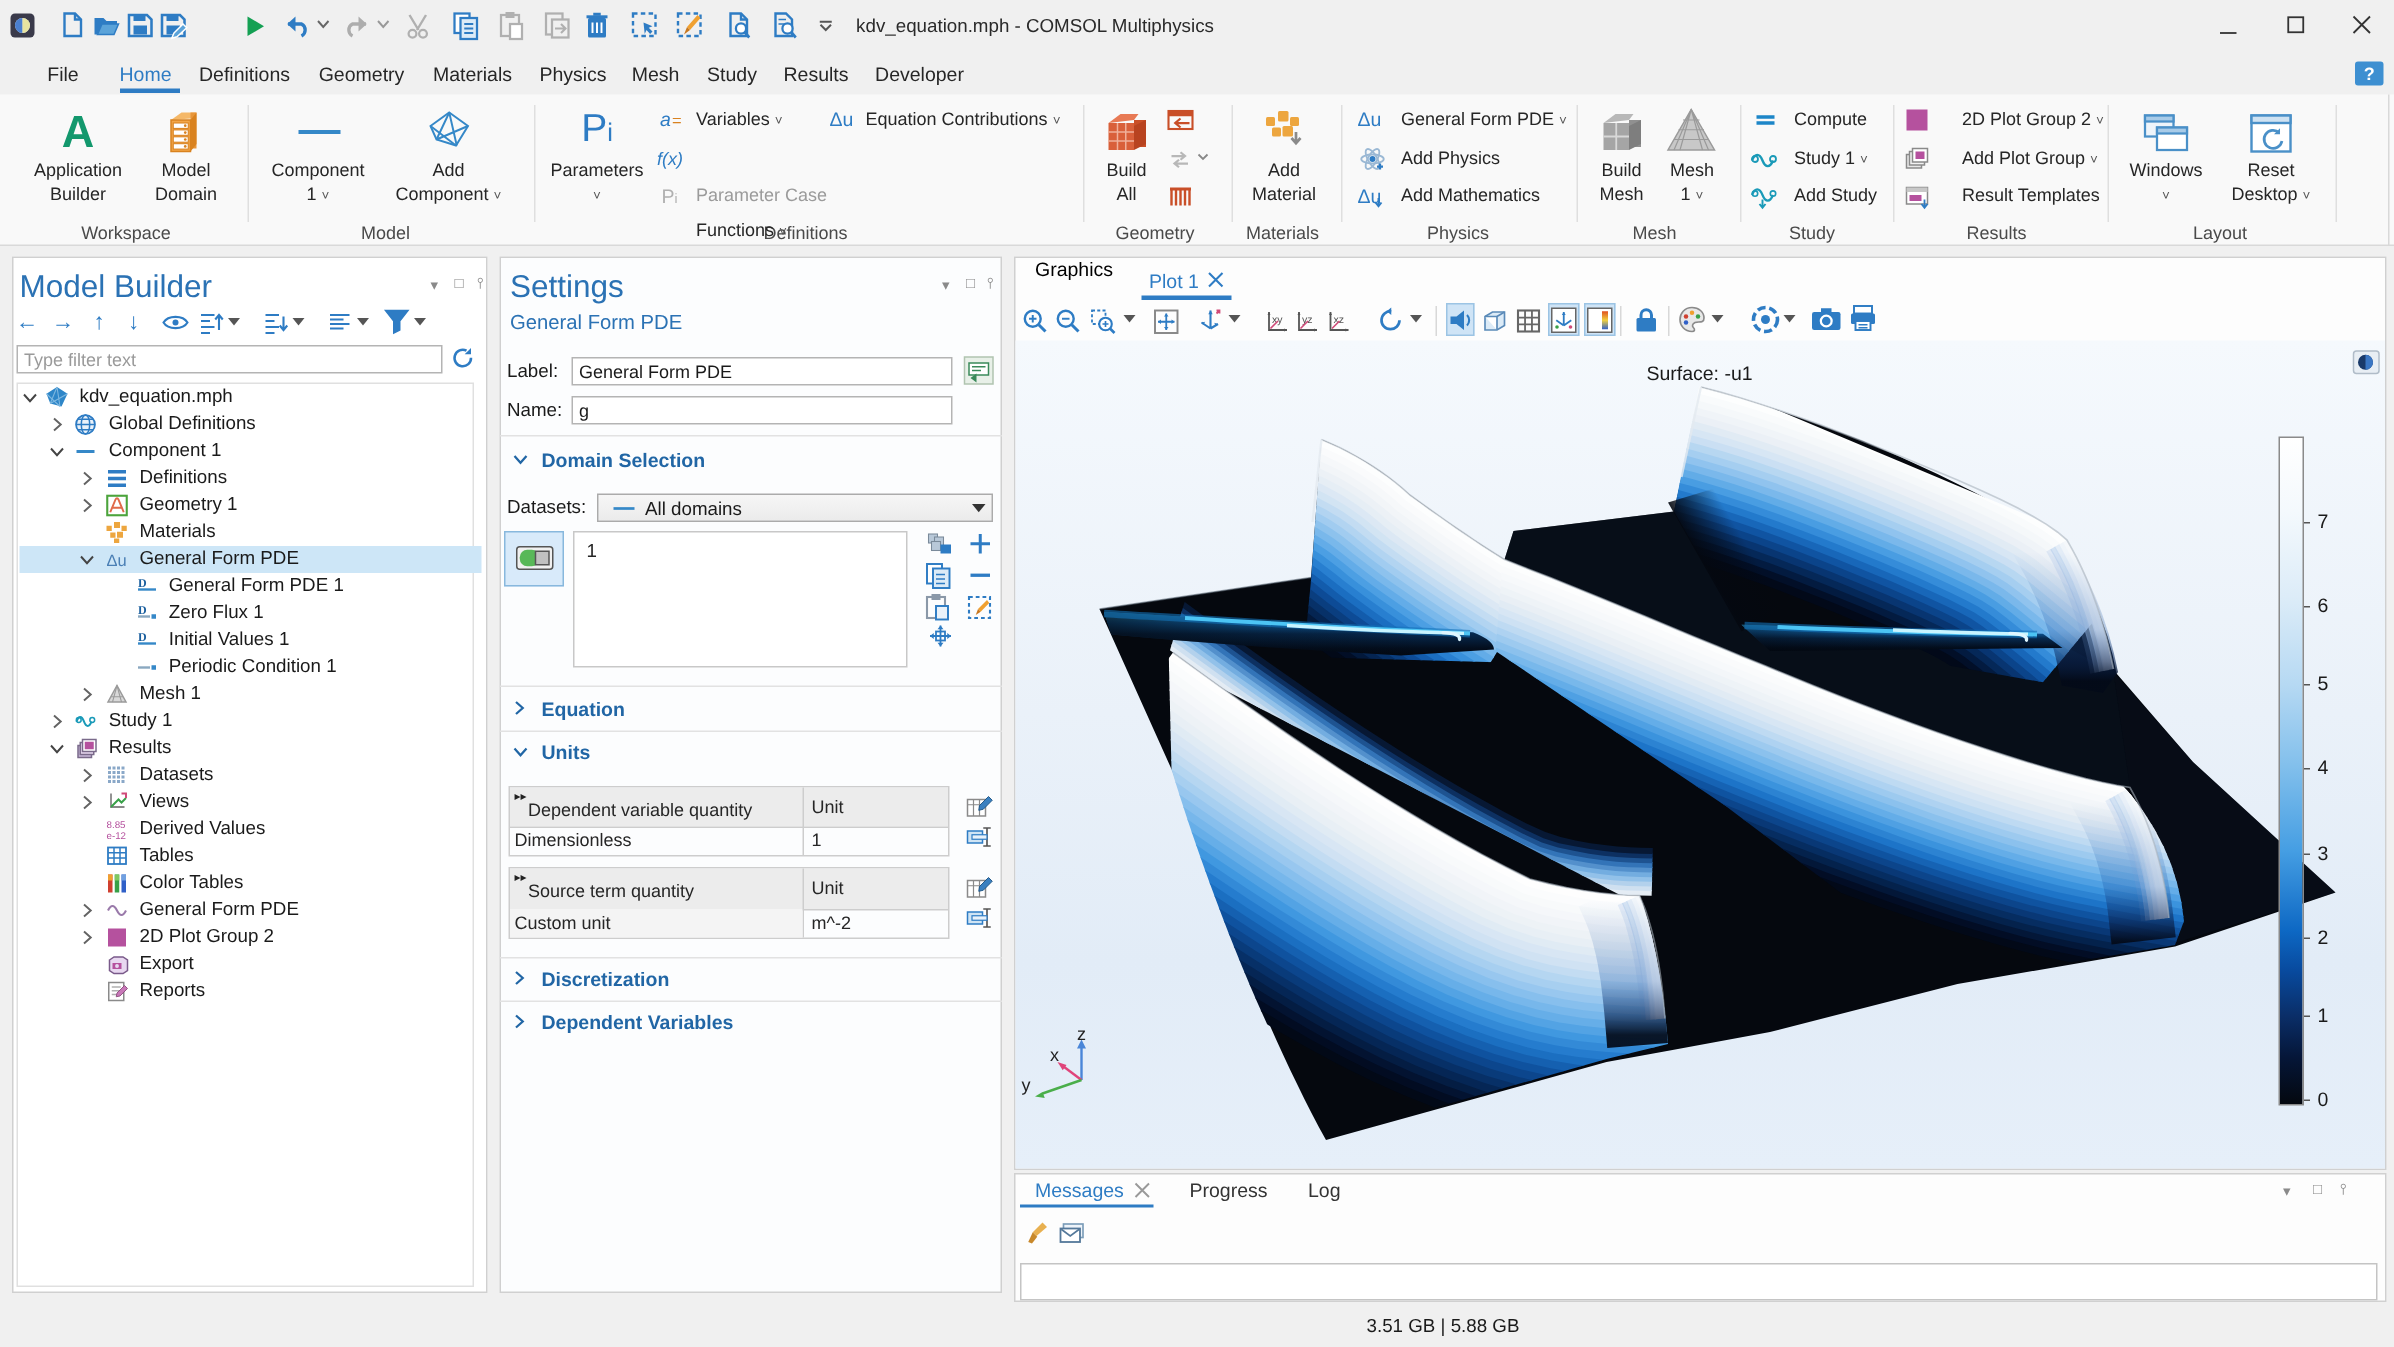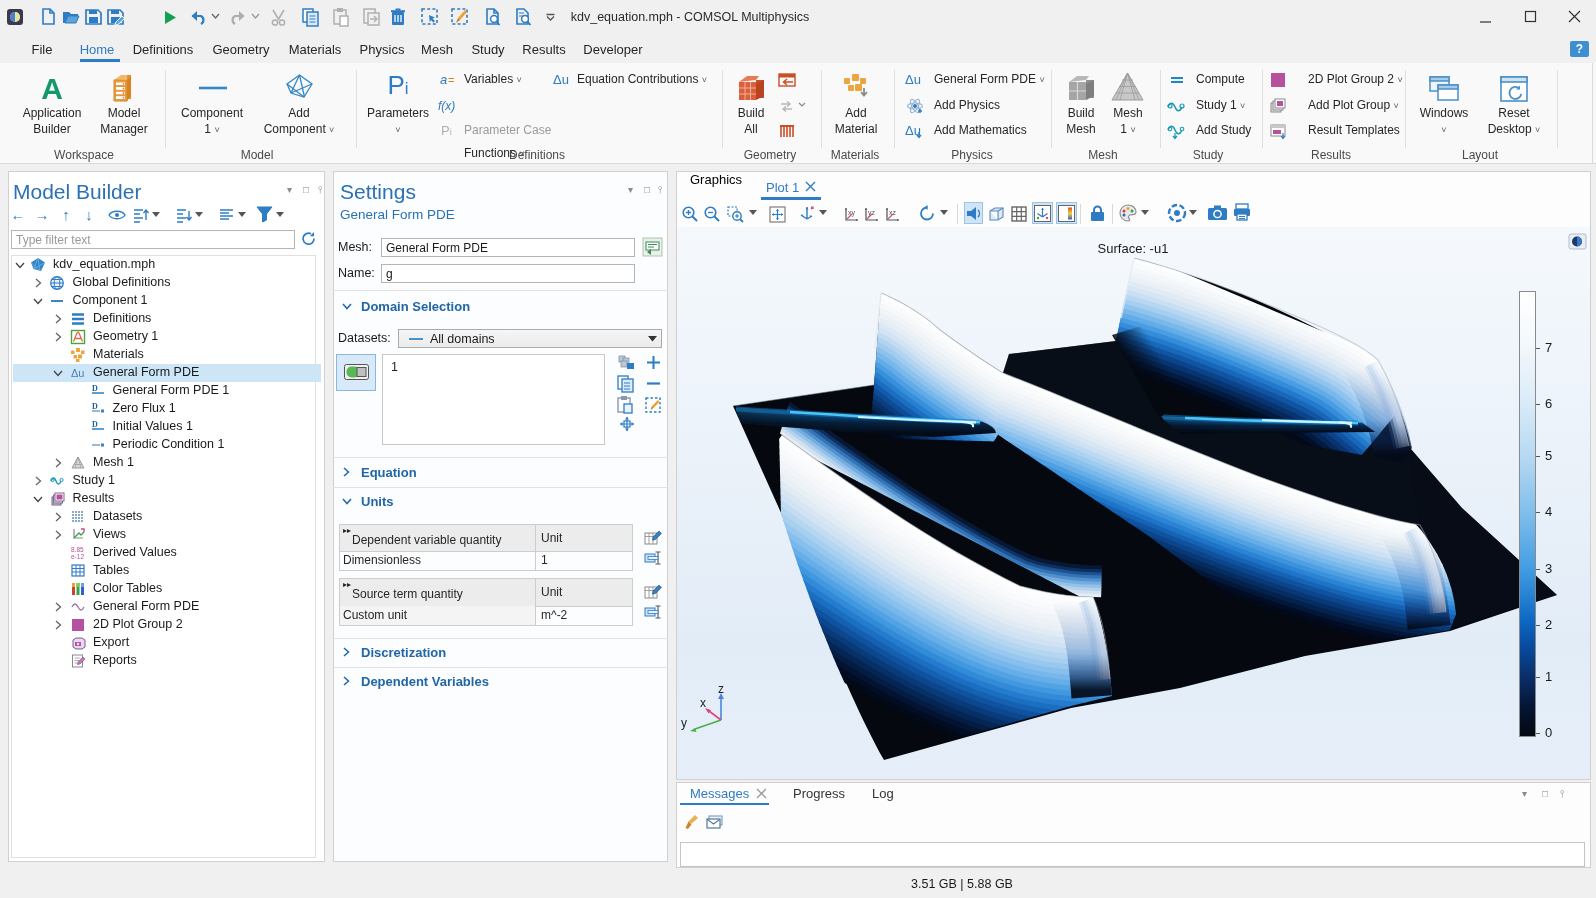--- a/index.html
+++ b/index.html
@@ -168,21 +168,21 @@
     <rect x="5.5" y="9" width="10" height="3.6" fill="#fff" stroke="#d9821f" stroke-width=".7"></rect>
     <rect x="5.5" y="13.6" width="10" height="3.6" fill="#fff" stroke="#d9821f" stroke-width=".7"></rect>
     <rect x="5.5" y="18.2" width="10" height="3.6" fill="#fff" stroke="#d9821f" stroke-width=".7"></rect>
     <rect x="5.5" y="22.8" width="10" height="3.6" fill="#fff" stroke="#d9821f" stroke-width=".7"></rect>
     <circle cx="13.5" cy="10.8" r=".9" fill="#d9821f"></circle>
     <circle cx="13.5" cy="15.4" r=".9" fill="#d9821f"></circle>
     <circle cx="13.5" cy="20" r=".9" fill="#d9821f"></circle>
     <circle cx="13.5" cy="24.6" r=".9" fill="#d9821f"></circle>
   </svg>
 <div class="btxt" style="left:124px;top:106px;">Model</div>
-<div class="btxt" style="left:124px;top:121.5px;">Manager</div>
+<div class="btxt" style="left:124px;top:121.5px;">Domain</div>
 <svg class="a" style="left:198px;top:85px;" width="30" height="6" viewBox="0 0 30 6">
     <path d="M1 3h28" stroke="#3588c8" stroke-width="2.6"></path>
   </svg>
 <div class="btxt" style="left:212px;top:106px;">Component</div>
 <div class="btxt" style="left:212px;top:121.5px;">1 <span class="chev">˅</span></div>
 <svg class="a" style="left:285px;top:74px;" width="29" height="28" viewBox="0 0 29 28">
     <g fill="none" stroke="#3588c8" stroke-width="1.3">
       <path d="M14.5 1L27 10l-8 13L6 19 2 10z"></path>
       <path d="M14.5 1L6 19M14.5 1l5 22M2 10l17 13M27 10L6 19"></path>
     </g>
@@ -567,21 +567,21 @@
     <path d="M3.5 4h6M3.5 6.5h6M3.5 9h4" stroke="#b0b0b0" stroke-width="1"></path>
     <path d="M7 8l5-5 2 2-5 5-2.5.5z" fill="#c878b8" stroke="#8a4a7a" stroke-width=".6"></path>
   </svg>
 <div class="a" style="left:93px;top:653px;font-size:12.5px;color:#1a1a1a;white-space:nowrap;">Reports</div>
 <div class="panel" style="left:333px;top:171px;width:335px;height:691px;background:#fcfdfe;"></div>
 <div class="a phead" style="left:340px;top:180px;">Settings</div>
 <div class="pico" style="left:628px;top:184px;">▾</div>
 <div class="pico" style="left:644px;top:184px;">□</div>
 <div class="pico" style="left:658px;top:184px;">⫯</div>
 <div class="a" style="left:340px;top:207px;font-size:13.5px;color:#2b72b4;">General Form PDE</div>
-<div class="a" style="left:338px;top:240px;font-size:12.5px;color:#1a1a1a;">Mesh:</div>
+<div class="a" style="left:338px;top:240px;font-size:12.5px;color:#1a1a1a;">Label:</div>
 <div class="inp" style="left:381px;top:238px;width:254px;height:19px;line-height:16px;">General Form PDE</div>
 <svg class="a" style="left:643px;top:238px;" width="19" height="18" viewBox="0 0 19 18">
     <rect x="0" y="0" width="19" height="18" fill="#e8f0e8" stroke="#b0c4b0"></rect>
     <rect x="3" y="4" width="13" height="8" fill="#fff" stroke="#3a8a5a"></rect>
     <path d="M5 6.5h9M5 9h6" stroke="#3a8a5a" stroke-width="1"></path>
     <path d="M4 14l4-3v6z" fill="#3a8a5a"></path>
   </svg>
 <div class="a" style="left:338px;top:266px;font-size:12.5px;color:#1a1a1a;">Name:</div>
 <div class="inp" style="left:381px;top:264px;width:254px;height:19px;line-height:16px;">g</div>
 <div class="a" style="left:333px;top:290px;width:335px;height:1px;background:#e2e2e2;"></div>

